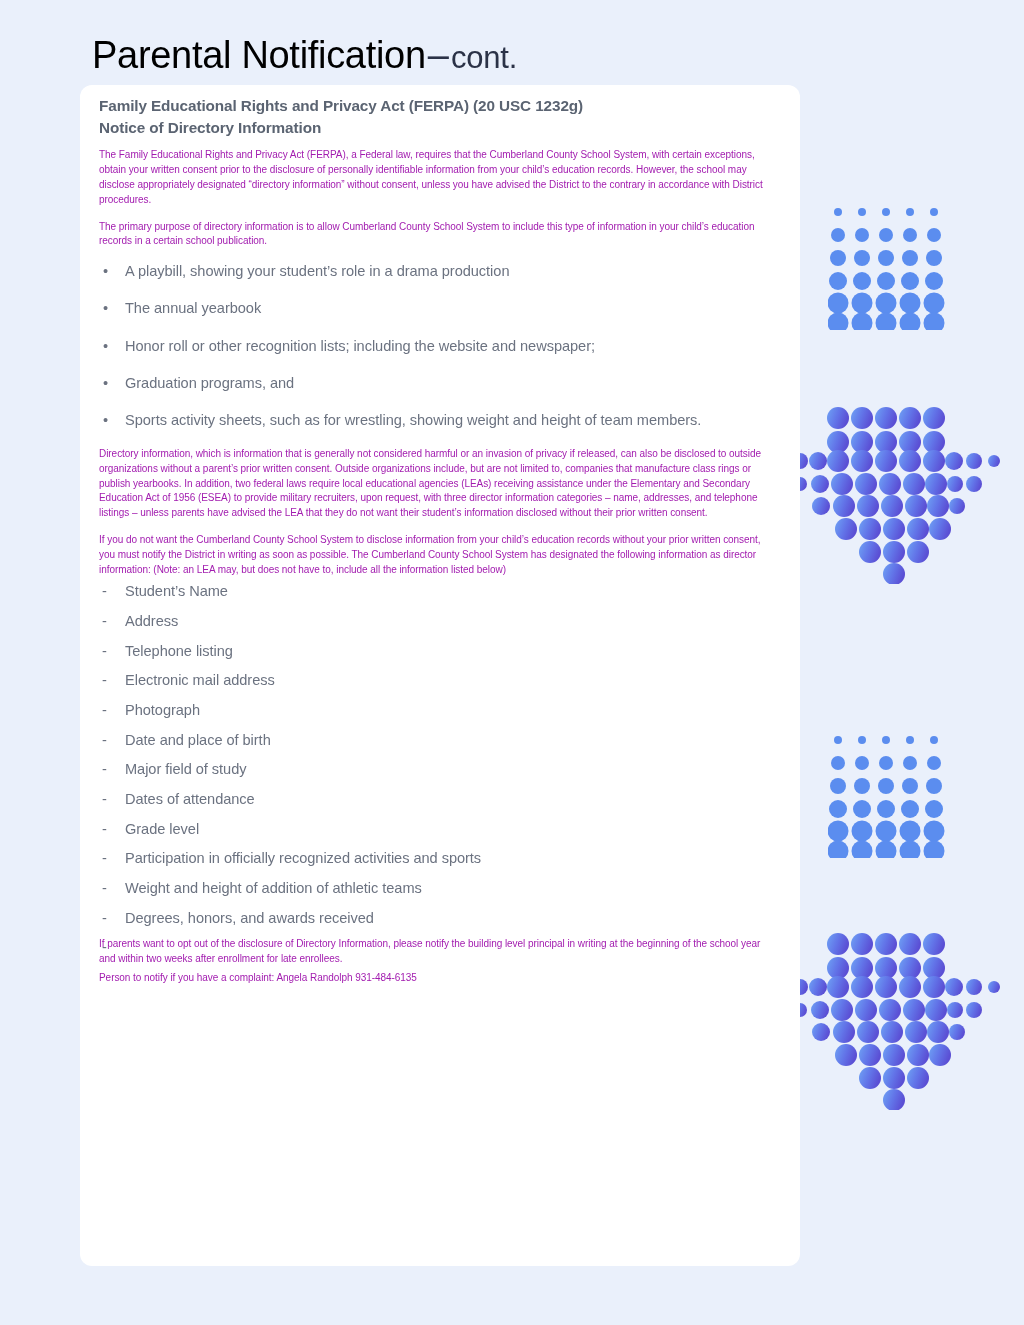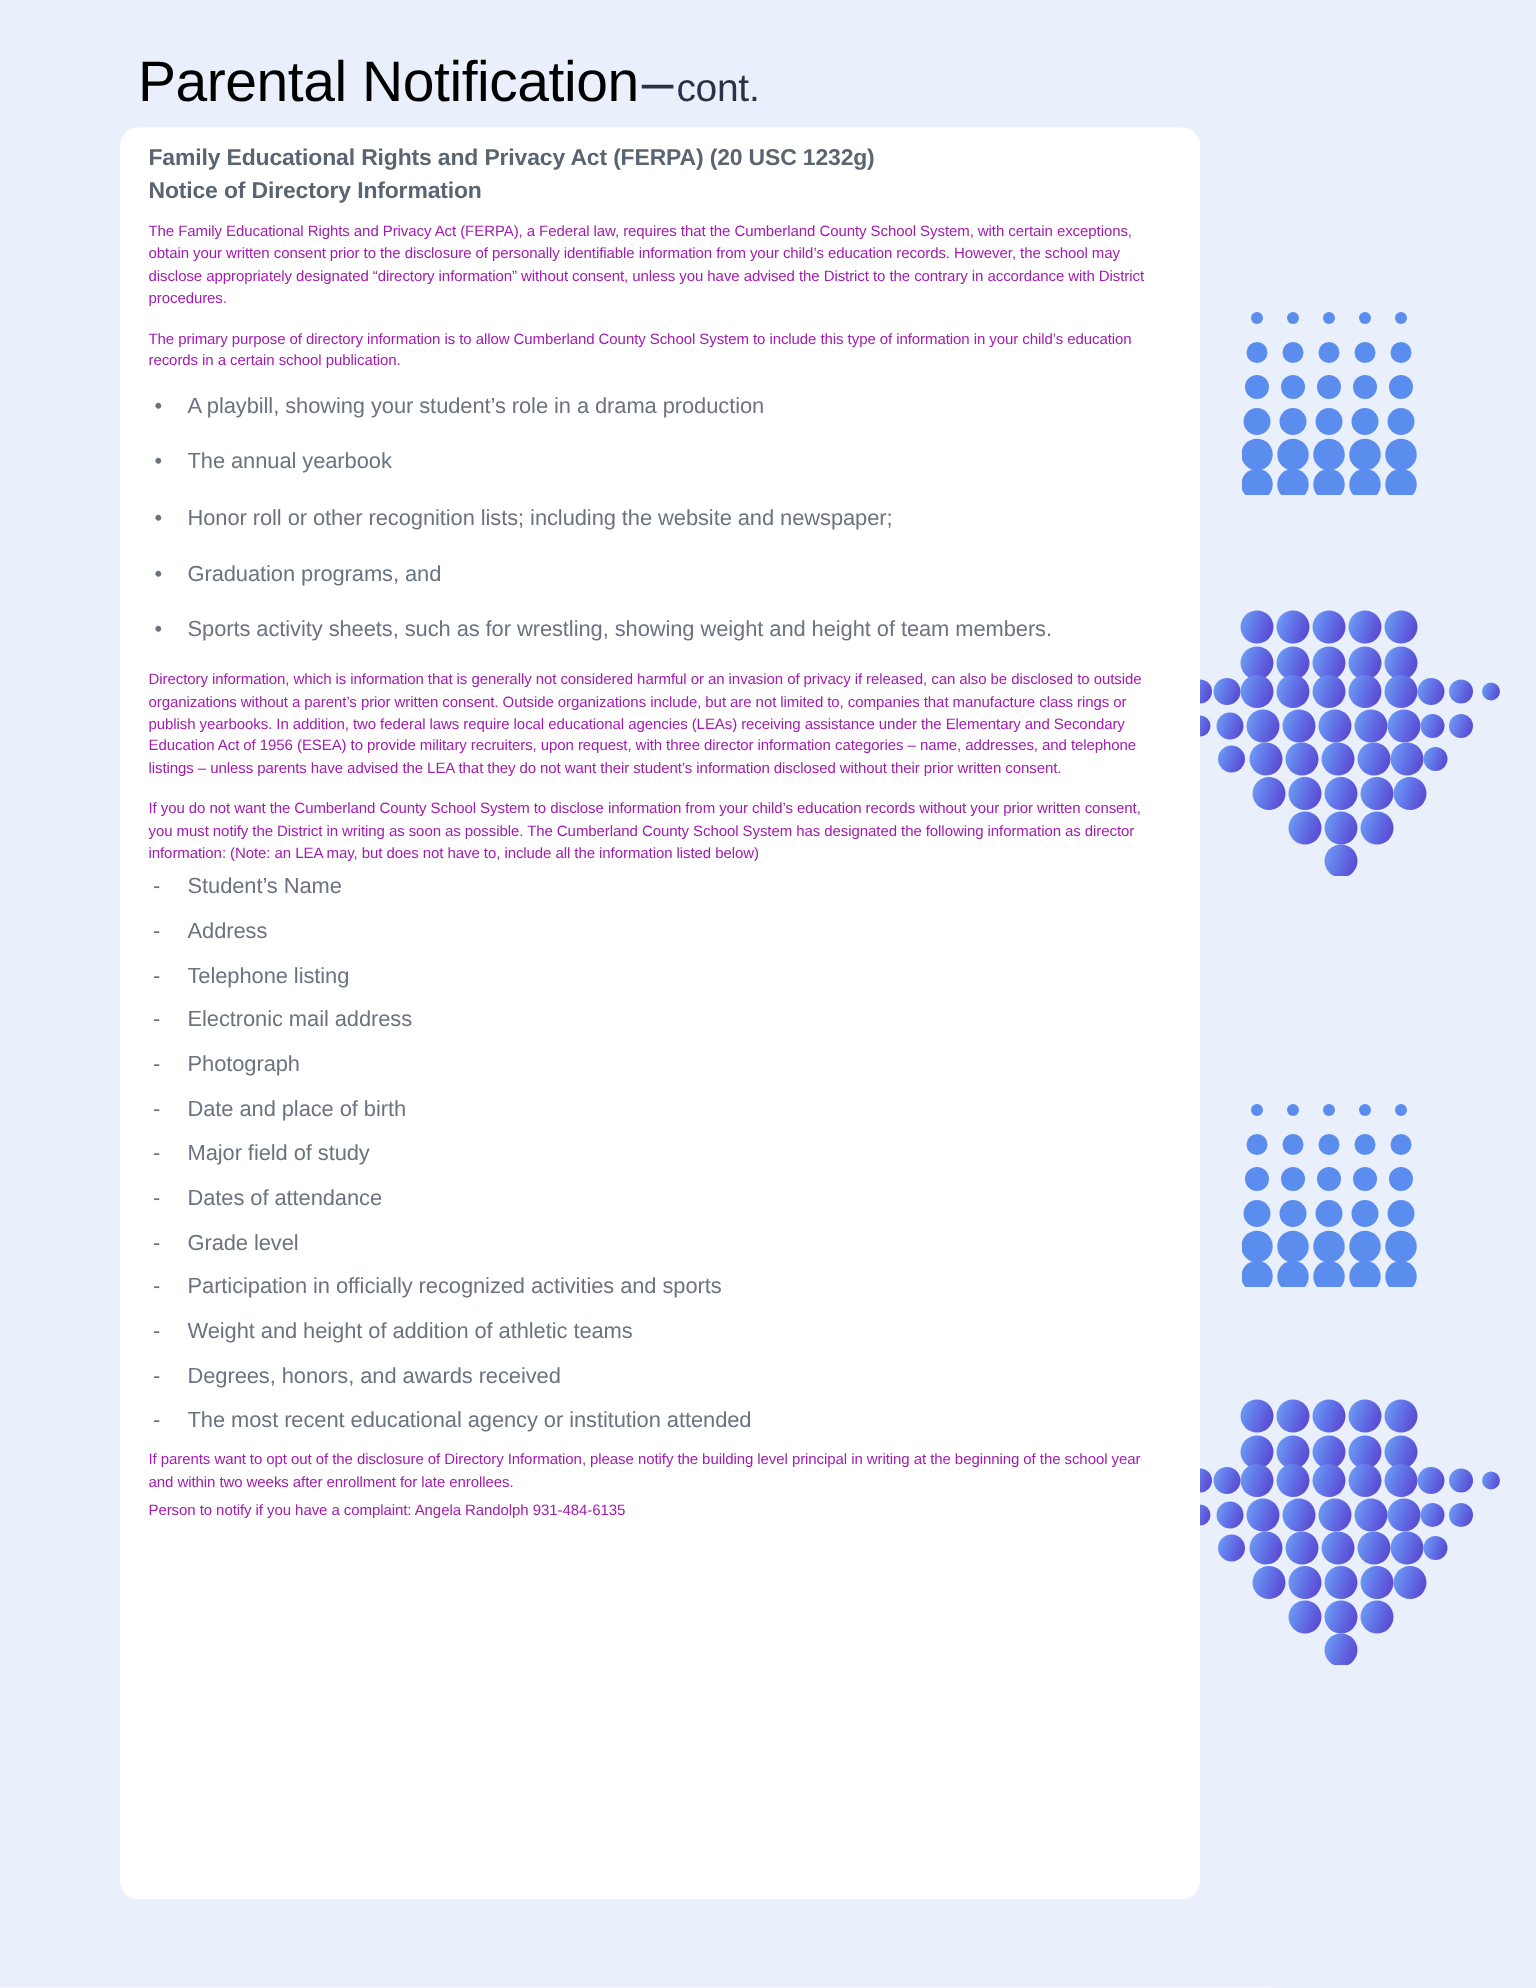--- a/index.html
+++ b/index.html
@@ -29,21 +29,21 @@
     color: #000000;
     letter-spacing: -0.3px;
   }
   #page-title .t-dash {
     font-size: 38px;
     font-weight: 400;
     color: #2b3247;
     padding: 0 2px;
   }
   #page-title .t-sub {
-    font-size: 26px;
+    font-size: 31px;
     font-weight: 400;
     color: #2b3247;
     letter-spacing: -0.2px;
   }
 
   
   #content-card {
     position: absolute;
     left: 80px;
     top: 85px;
@@ -371,21 +371,21 @@
       <li><span class="mk">-</span><span>Telephone listing</span></li>
       <li><span class="mk">-</span><span>Electronic mail address</span></li>
       <li><span class="mk">-</span><span>Photograph</span></li>
       <li><span class="mk">-</span><span>Date and place of birth</span></li>
       <li><span class="mk">-</span><span>Major field of study</span></li>
       <li><span class="mk">-</span><span>Dates of attendance</span></li>
       <li><span class="mk">-</span><span>Grade level</span></li>
       <li><span class="mk">-</span><span>Participation in officially recognized activities and sports</span></li>
       <li><span class="mk">-</span><span>Weight and height of addition of athletic teams</span></li>
       <li><span class="mk">-</span><span>Degrees, honors, and awards received</span></li>
-      <li><span class="mk">-</span><span>The most recent educational agency or institution attended</span></li>
+      <li><span class="mk">-</span></li>
     </ul>
 
     <p class="para tight">If parents want to opt out of the disclosure of Directory Information, please notify the building level principal in writing at the beginning of the school year and within two weeks after enrollment for late enrollees.</p>
 
     <p class="para">Person to notify if you have a complaint: Angela Randolph 931-484-6135</p>
 
   </div>
 </div>
 
 </body></html>

